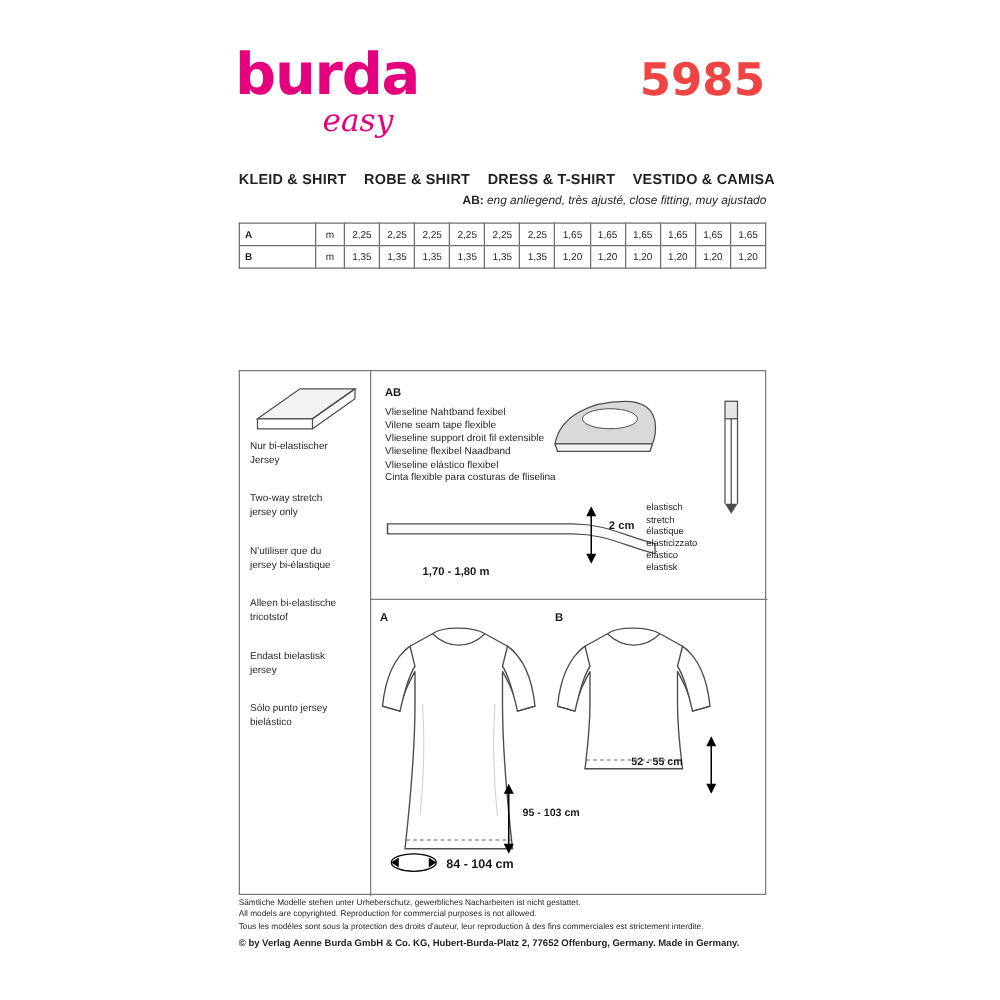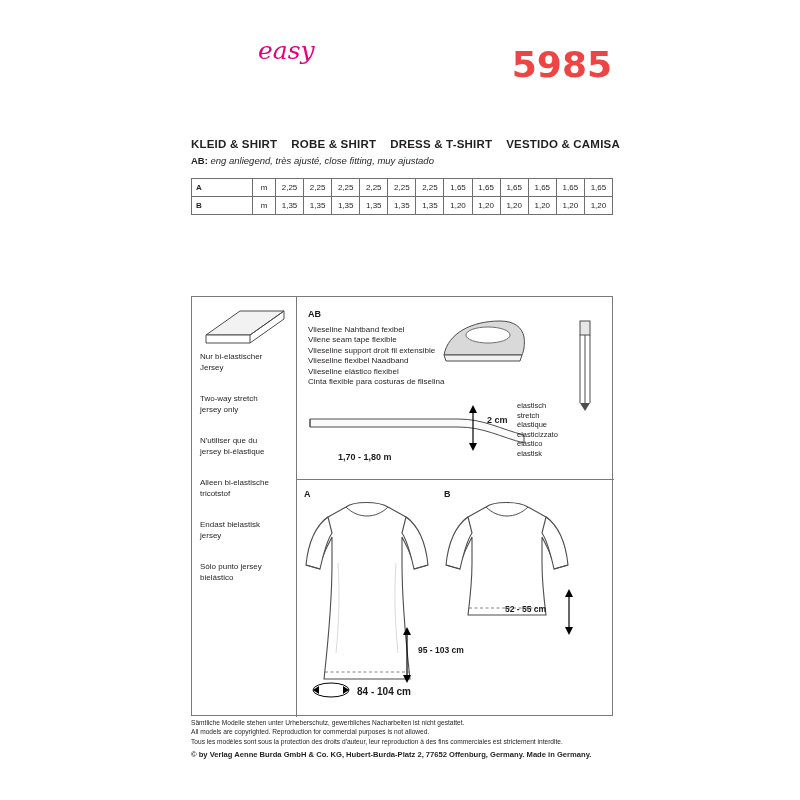--- a/index.html
+++ b/index.html
@@ -70,20 +70,21 @@
     letter-spacing: 0.2px;
     color: #231f20;
     white-space: nowrap;
   }
   .title-line span { margin-right: 14px; }
   .subtitle-line {
     margin-top: 5px;
     font-size: 9.5px;
     color: #231f20;
     white-space: nowrap;
+    text-align: right;
   }
   .subtitle-line b { font-weight: bold; }
   .subtitle-line i { font-style: italic; }
 
   
   .sizetable {
     position: absolute;
     left: 191px;
     top: 178px;
     width: 422px;
@@ -253,20 +254,21 @@
   }
 
   svg { display: block; }
 </style>
 </head>
 <body>
 
 <div class="page">
 
   <div class="brand">
+    <div class="brand-word">burda</div>
     <div class="brand-easy">easy</div>
   </div>
   <div class="pattern-number">5985</div>
 
   <div class="titles">
     <div class="title-line">
       <span>KLEID &amp; SHIRT</span><span>ROBE &amp; SHIRT</span><span>DRESS &amp; T-SHIRT</span><span>VESTIDO &amp; CAMISA</span>
     </div>
     <div class="subtitle-line">
       <b>AB:</b>

